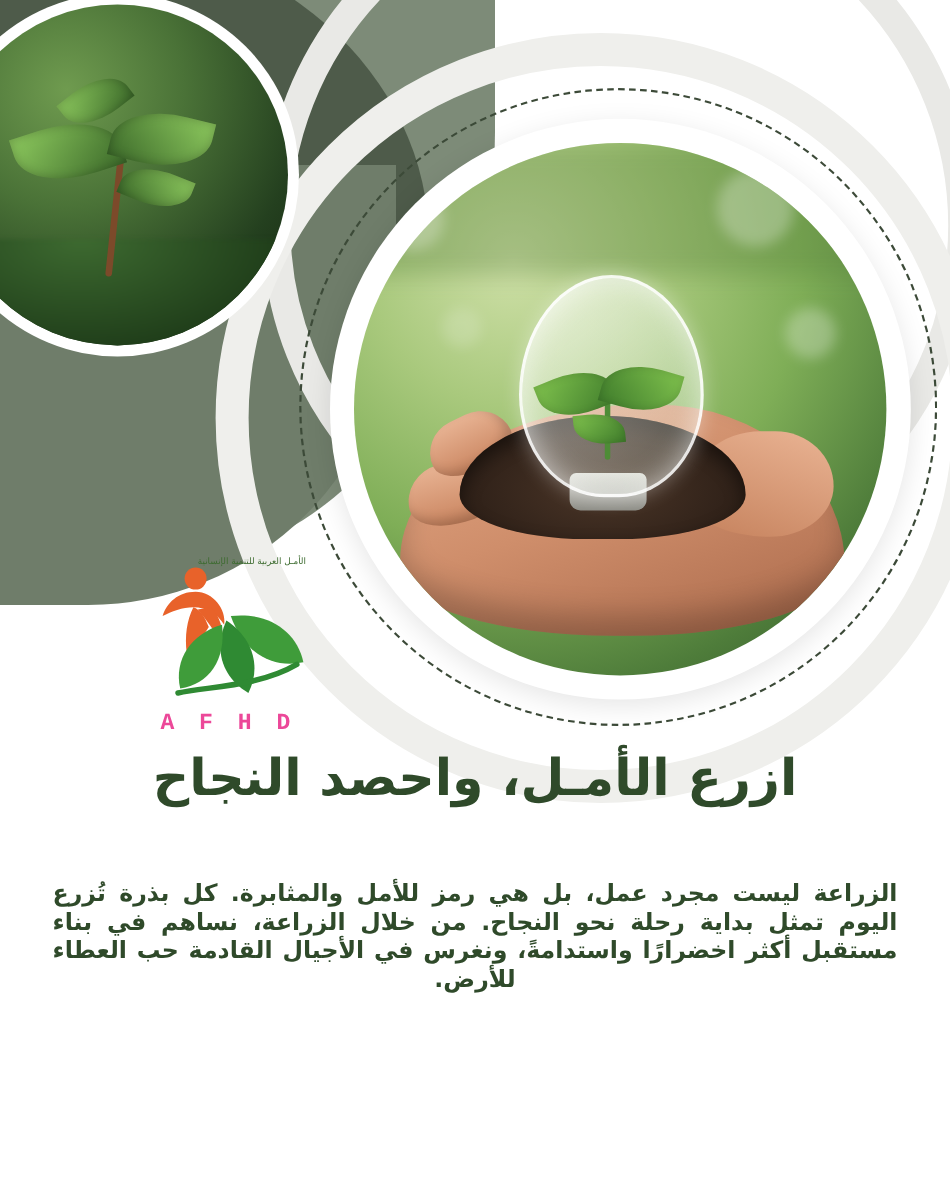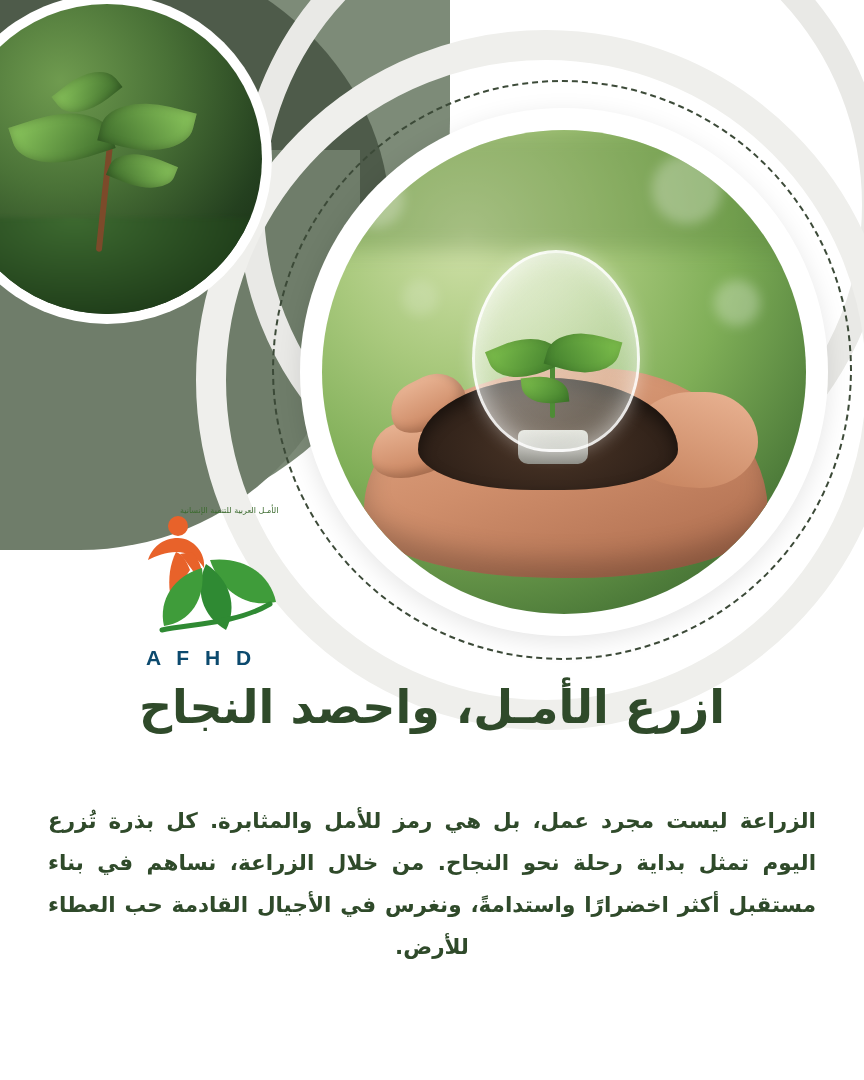--- a/index.html
+++ b/index.html
@@ -266,22 +266,22 @@
     white-space: nowrap;
     font-family: "DejaVu Sans", sans-serif;
   }
   .logo .afhd {
     position: absolute;
     bottom: 6px;
     left: 28px;
     font-size: 21px;
     letter-spacing: 5px;
     font-weight: bold;
-    color: #0c4a6e;
-    font-family: Liberation Sans, sans-serif;
+    color: #ec4899;
+    font-family: Liberation Mono, monospace;
   }
 
   
   .headline {
     position: absolute;
     top: 680px;
     left: 0;
     width: 864px;
     text-align: center;
     font-size: 46px;
@@ -292,21 +292,21 @@
   }
   .body-text {
     position: absolute;
     top: 800px;
     left: 48px;
     width: 768px;
     text-align: justify;
     text-align-last: center;
     direction: rtl;
     font-size: 21.5px;
-    line-height: 42px;
+    line-height: 26px;
     font-weight: bold;
     color: #2f4a2a;
     font-family: "DejaVu Sans", "Liberation Sans", sans-serif;
   }
 </style>
 </head>
 <body>
 
 <div class="bg-layer">
   <div class="blob-olive"></div>

